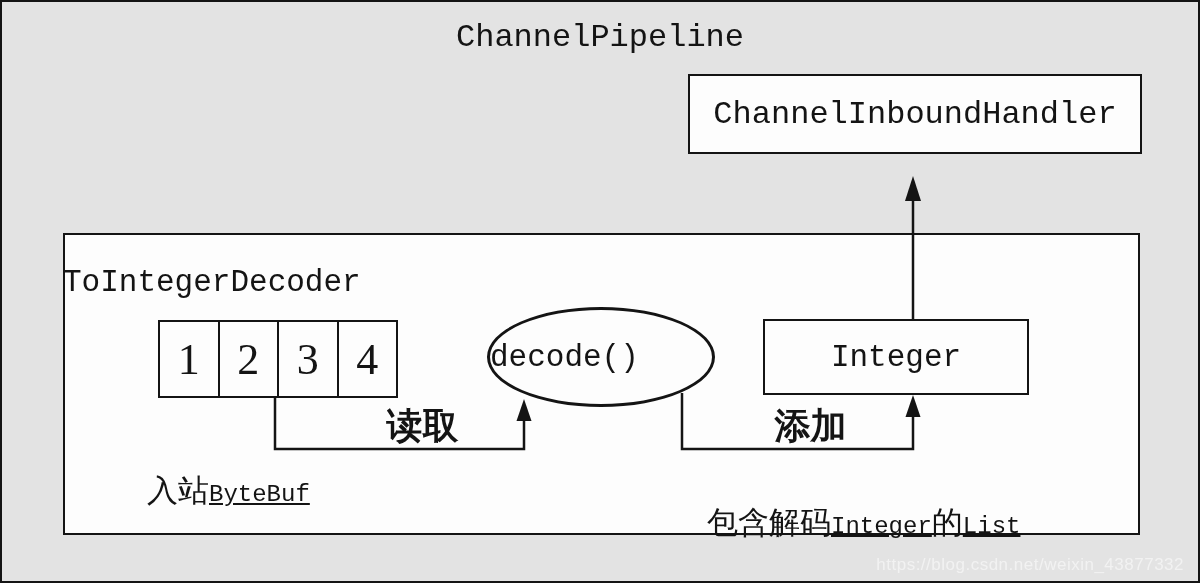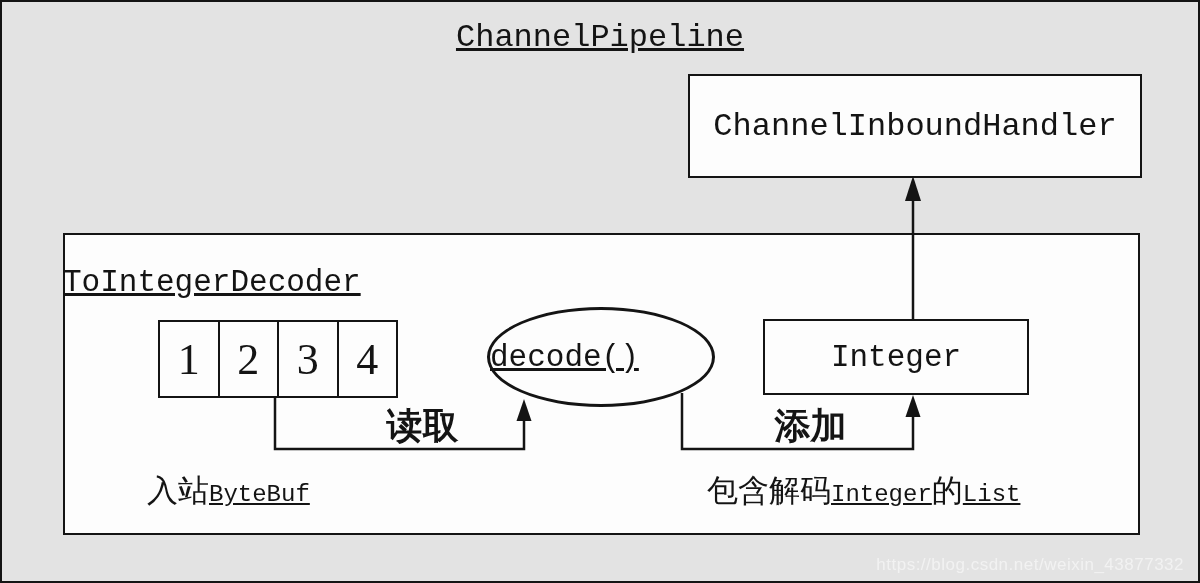--- a/index.html
+++ b/index.html
@@ -7,35 +7,35 @@
     position: relative;
     width: 1200px;
     height: 583px;
     box-sizing: border-box;
     background: #e3e3e3;
     border: 2px solid #141414;
     overflow: hidden;
     font-family: "Liberation Mono", monospace;
     color: #141414;
   }
-  .mono  { font-family: "Liberation Mono", monospace; text-decoration: underline; }
+  .mono  { font-family: "Liberation Mono", monospace; }
 
   .pipeline-title {
     position: absolute; top: 17px; left: 0; width: 100%;
     text-align: center; font-size: 32px; letter-spacing: 0px;
   }
 
   .box {
     position: absolute;
     background: #fdfdfd;
     border: 2px solid #141414;
     box-sizing: border-box;
     display: flex; align-items: center; justify-content: center;
   }
-  .handler-box { left: 686px; top: 72px;  width: 454px; height: 104px; font-size: 32px; }
+  .handler-box { left: 686px; top: 72px;  width: 454px; height: 80px; font-size: 32px; }
   .decoder-box { left: 61px;  top: 231px; width: 1077px; height: 302px; }
   .decoder-title {
     position: absolute; left: 61px; top: 263px; width: 1077px;
     text-align: left; font-size: 31px;
   }
 
   .byte-buffer {
     position: absolute; left: 156px; top: 318px; width: 240px; height: 78px;
     display: flex;
   }
@@ -65,21 +65,21 @@
     font-family: "Liberation Serif", serif; font-weight: bold;
     font-size: 36px; text-align: center; line-height: 40px;
   }
   .read-label { left: 348px; width: 145px; }
   .add-label  { left: 736px; width: 145px; }
 
   .caption { position: absolute; top: 468px; font-size: 31px; white-space: nowrap; }
   .caption .cn   { font-family: "Liberation Serif", serif; font-weight: normal; font-size: 31px; }
   .caption .code { font-family: "Liberation Mono", monospace; font-size: 24px; text-decoration: underline; }
   .buffer-caption { left: 145px; }
-  .list-caption   { left: 705px; }
+  .list-caption   { left: 705px; margin-top: 32px; }
 
   .watermark {
     position: absolute; right: 14px; bottom: 6px;
     font-family: "Liberation Sans", sans-serif;
     font-size: 17px; color: #f2f2f2; letter-spacing: 0.5px;
   }
 </style>
 </head>
 <body>
 

